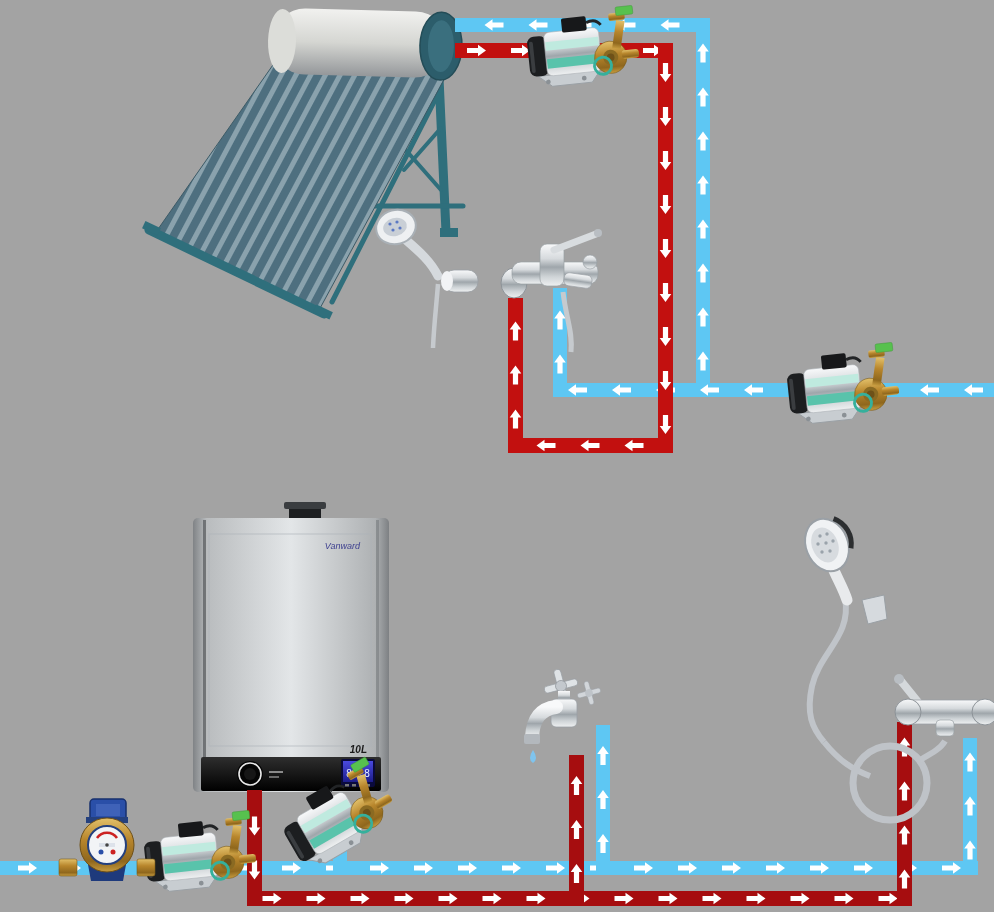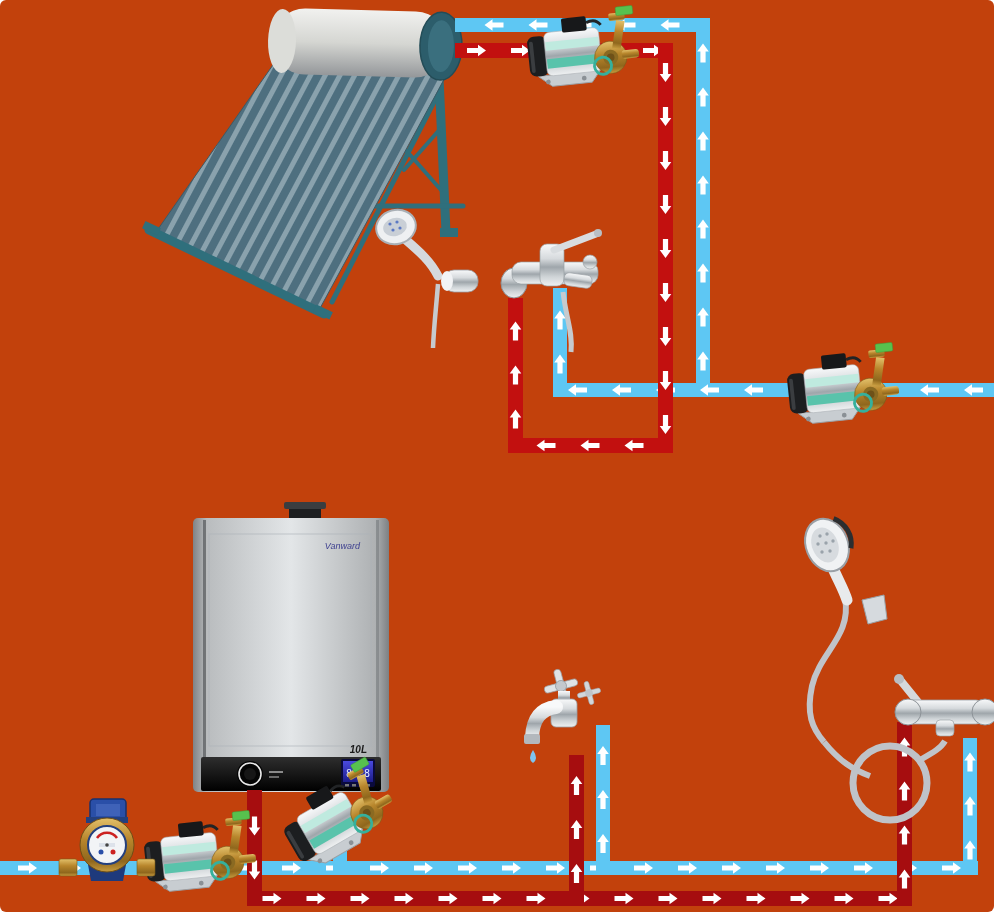--- a/index.html
+++ b/index.html
@@ -1,17 +1,17 @@
 <!DOCTYPE html>
 <html><head>
 <meta charset="utf-8">
 <style>
   html,body{margin:0;padding:0;background:#ffffff;}
-  .canvas{position:relative;width:994px;height:912px;background:#c2410c;overflow:hidden;
-          font-family:"Liberation Sans", sans-serif;border-radius:6px;}
+  .canvas{position:relative;width:994px;height:912px;background:#a3a3a3;overflow:hidden;
+          font-family:"Liberation Sans", sans-serif;}
   svg{position:absolute;left:0;top:0;}
   text{font-family:"Liberation Sans", sans-serif;}
   .digits{font-family:"DejaVu Sans Mono", monospace;}
 </style>
 </head>
 <body>
 
 <div class="canvas">
 <svg width="994" height="912" viewBox="0 0 994 912">
   <defs>

